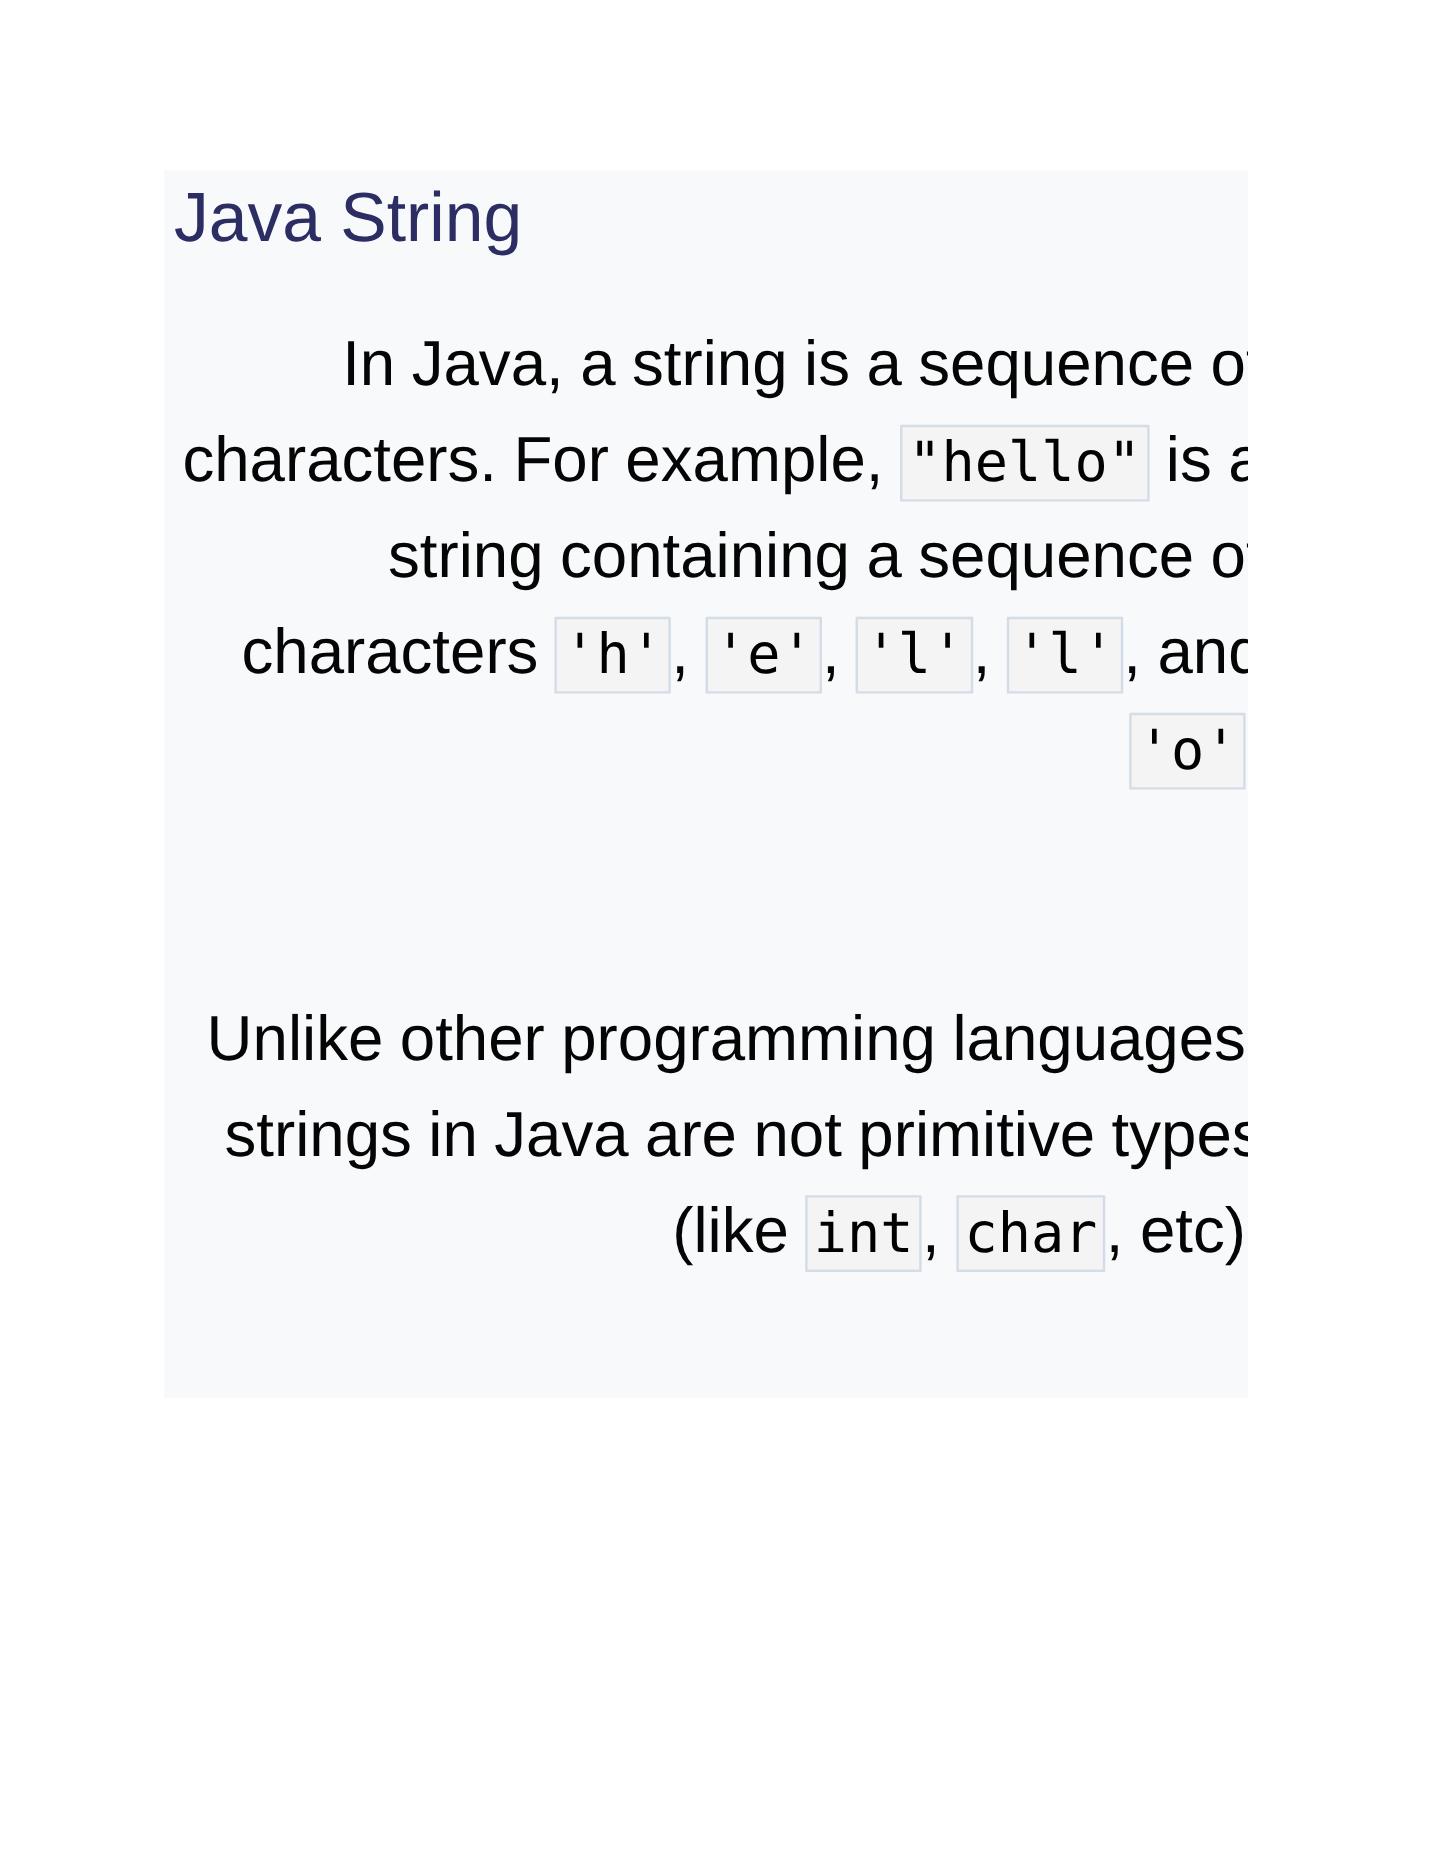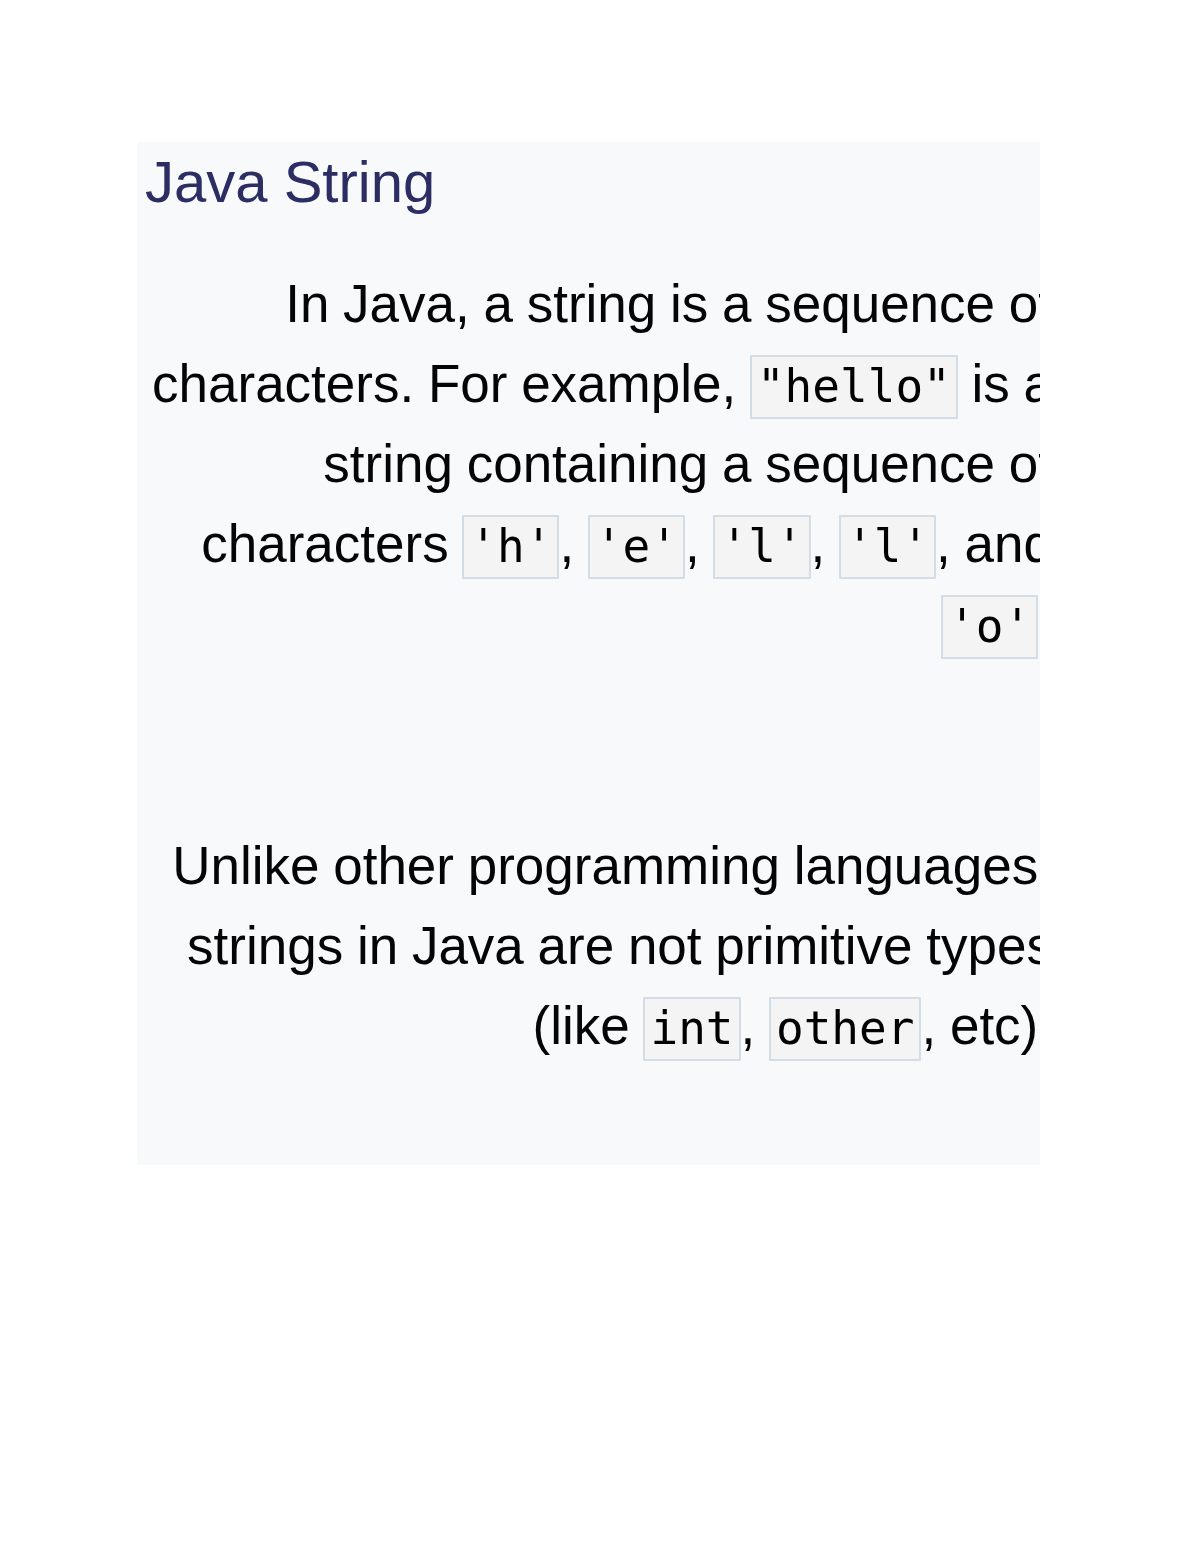--- a/index.html
+++ b/index.html
@@ -84,17 +84,17 @@
 <body>
 
 <div id="page">
 
   <div id="content-panel">
 
     <h1 id="article-title">Java String</h1>
 
     <p class="body-paragraph" id="paragraph-1"><span>In Java, a string is a sequence of characters. For example, </span><code class="inline-code">"hello"</code><span> is a string containing a sequence of characters </span><code class="inline-code">'h'</code><span>, </span><code class="inline-code">'e'</code><span>, </span><code class="inline-code">'l'</code><span>, </span><code class="inline-code">'l'</code><span>, and </span><code class="inline-code">'o'</code><span>.</span></p>
 
-    <p class="body-paragraph" id="paragraph-2"><span>Unlike other programming languages, strings in Java are not primitive types (like </span><code class="inline-code">int</code><span>, </span><code class="inline-code">other</code><span>, etc).</span></p>
+    <p class="body-paragraph" id="paragraph-2"><span>Unlike other programming languages, strings in Java are not primitive types (like </span><code class="inline-code">int</code><span>, </span><code class="inline-code">char</code><span>, etc).</span></p>
 
   </div>
 
 </div>
 
 </body></html>

